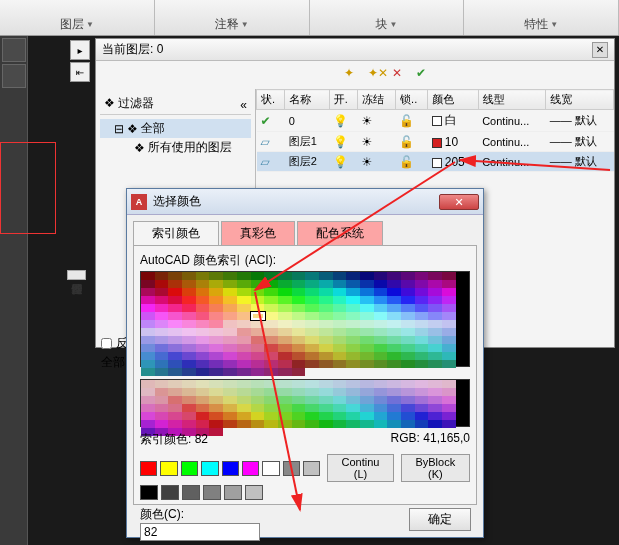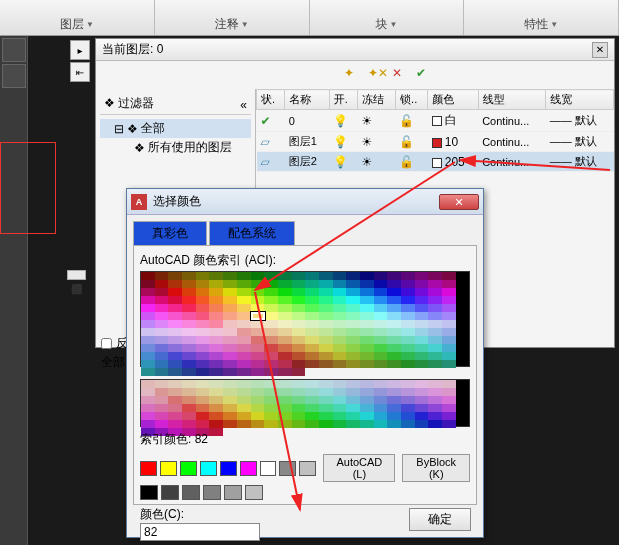--- a/index.html
+++ b/index.html
@@ -40,21 +40,21 @@
 .layer-list tr.sel td { background: #cde; }
 .swatch { width: 10px; height: 10px; display: inline-block; border: 1px solid #333; vertical-align: middle; }
 
 
 .dialog { position: absolute; left: 126px; top: 188px; width: 358px; height: 350px; background: #f0f0f0; border: 1px solid #5a7aa0; box-shadow: 2px 2px 6px rgba(0,0,0,0.4); }
 .dlg-title { height: 26px; background: linear-gradient(#eaf0f8,#d0dcec); display: flex; align-items: center; padding: 0 4px; gap: 6px; border-bottom: 1px solid #aac; }
 .dlg-title .aicon { width: 16px; height: 16px; background: #c83a3a; display: inline-block; color: #fff; font-size: 9px; line-height: 16px; text-align: center; font-weight: bold; }
 .dlg-title .close-btn { margin-left: auto; width: 40px; height: 16px; background: linear-gradient(#e88,#c44); border: 1px solid #833; border-radius: 2px; color: #fff; font-size: 11px; line-height: 14px; text-align: center; }
 
 .tabs { display: flex; margin: 6px 6px 0 6px; }
-.tab { padding: 3px 18px; background: #1d4ed8; border: 1px solid #aaa; border-bottom: none; margin-right: 2px; font-size: 12px; }
+.tab { padding: 3px 18px; background: #fca5a5; border: 1px solid #aaa; border-bottom: none; margin-right: 2px; font-size: 12px; }
 .tab.active { background: #f4f4f4; }
 
 .tab-body { margin: 0 6px; padding: 6px; border: 1px solid #aaa; background: #f4f4f4; height: 260px; }
 .aci-label { font-size: 12px; margin-bottom: 2px; }
 
 .big-palette { width: 330px; height: 96px; display: flex; flex-wrap: wrap; border: 1px solid #333; background: #000; position: relative; }
 .big-palette div { width: 13.7px; height: 8px; }
 .small-palette { width: 330px; height: 48px; display: flex; flex-wrap: wrap; border: 1px solid #333; margin-top: 12px; background: #000; }
 .small-palette div { width: 13.7px; height: 8px; }
 
@@ -212,20 +212,21 @@
   <span>全部</span>
 </div>
 
 <div class="dialog">
   <div class="dlg-title">
     <span class="aicon">A</span>
     <span>选择颜色</span>
     <span class="close-btn">✕</span>
   </div>
   <div class="tabs">
+    <div class="tab active">索引颜色</div>
     <div class="tab">真彩色</div>
     <div class="tab">配色系统</div>
   </div>
   <div class="tab-body">
     <div class="aci-label">AutoCAD 颜色索引 (ACI):</div>
     <div class="big-palette" id="bigpal">
       <div class="palette-marker" style="left:110px; top:40px;"></div>
     <div style="background: rgb(121, 6, 6);"></div>
         <div style="background: rgb(121, 35, 6);"></div>
         <div style="background: rgb(121, 64, 6);"></div>
@@ -656,32 +657,33 @@
         <div style="background: rgb(61, 20, 184);"></div>
         <div style="background: rgb(102, 20, 184);"></div>
         <div style="background: rgb(143, 20, 184);"></div>
         <div style="background: rgb(184, 20, 184);"></div>
         <div style="background: rgb(184, 20, 143);"></div>
         <div style="background: rgb(184, 20, 102);"></div>
         <div style="background: rgb(184, 20, 61);"></div>
       </div>
     <div class="info-row">
       <span><span>索引颜色:</span> <span>82</span></span>
+      <span><span>RGB:</span> <span>41,165,0</span></span>
     </div>
     <div class="std-row" id="stdrow">
     <div class="sw" style="background: rgb(255, 0, 0);"></div>
         <div class="sw" style="background: rgb(255, 255, 0);"></div>
         <div class="sw" style="background: rgb(0, 255, 0);"></div>
         <div class="sw" style="background: rgb(0, 255, 255);"></div>
         <div class="sw" style="background: rgb(0, 0, 255);"></div>
         <div class="sw" style="background: rgb(255, 0, 255);"></div>
         <div class="sw" style="background: rgb(255, 255, 255);"></div>
         <div class="sw" style="background: rgb(136, 136, 136);"></div>
         <div class="sw" style="background: rgb(192, 192, 192);"></div>
-        <button class="by-btn">AutoCAD (L)</button>
+        <button class="by-btn">Continu (L)</button>
         <button class="by-btn">ByBlock (K)</button>
       </div>
     <div class="gray-row" id="grayrow">
         <div class="sw" style="background: rgb(0, 0, 0);"></div>
         <div class="sw" style="background: rgb(64, 64, 64);"></div>
         <div class="sw" style="background: rgb(96, 96, 96);"></div>
         <div class="sw" style="background: rgb(128, 128, 128);"></div>
         <div class="sw" style="background: rgb(160, 160, 160);"></div>
         <div class="sw" style="background: rgb(192, 192, 192);"></div>
       </div>

